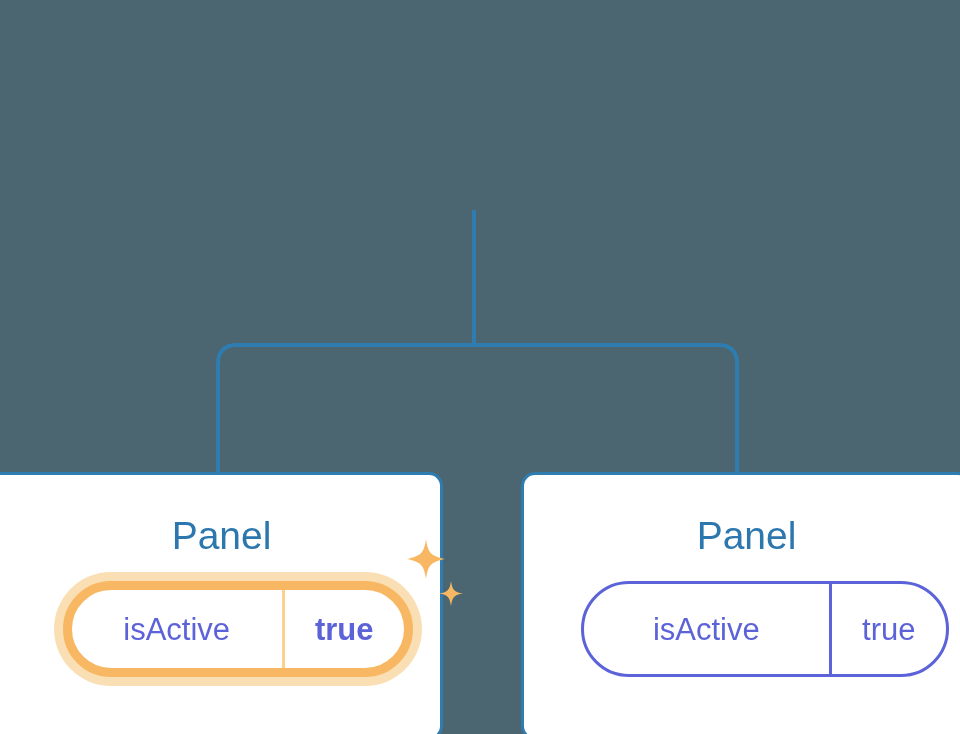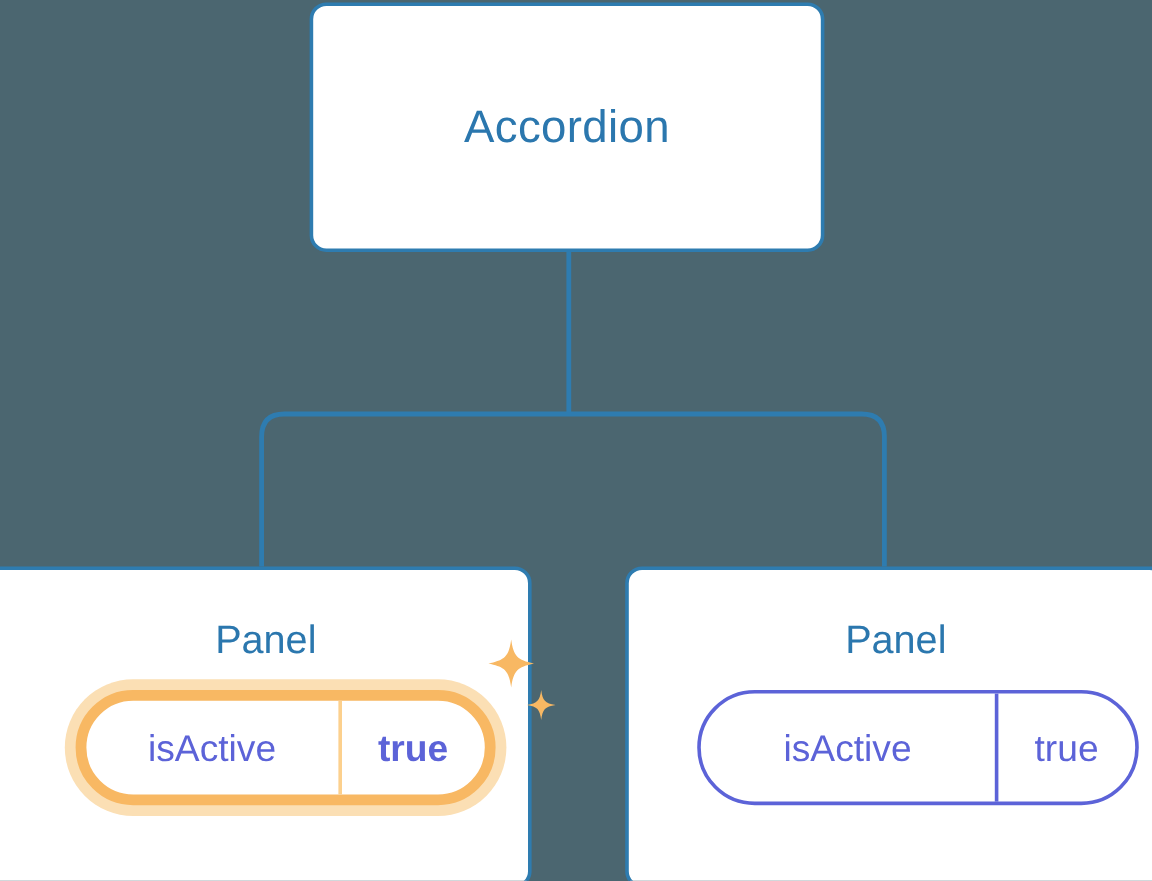--- a/index.html
+++ b/index.html
@@ -65,21 +65,21 @@
   .node-panel-left {
     left: -14px;
     width: 457px;
   }
   .node-panel-right {
     left: 521px;
     width: 451px;
   }
   .node-title-panel {
     color: #2b77ae;
-    font-size: 33px;
+    font-size: 39px;
     font-weight: 400;
     line-height: 1;
     margin-top: 41px;
   }
   .node-panel-left .node-title-panel { margin-left: 14px; }
 
   
   .pill-wrap {
     position: relative;
     margin-top: 26px;
@@ -150,23 +150,20 @@
 
 <div class="stage">
 
   <svg class="connectors" viewBox="0 0 960 734" xmlns="http://www.w3.org/2000/svg">
 
     <path d="M 474 210 L 474 345" fill="none" stroke="#2e7cb0" stroke-width="4"></path>
 
     <path d="M 218 472 L 218 364 Q 218 345 237 345 L 718 345 Q 737 345 737 364 L 737 472" fill="none" stroke="#2e7cb0" stroke-width="4"></path>
   </svg>
 
-  <div class="node node-root">
-    <span class="node-title-root">Accordion</span>
-  </div>
 
   <div class="node node-panel node-panel-left">
     <span class="node-title-panel">Panel</span>
 
     <div class="pill-wrap">
       <div class="pill pill-highlight">
         <span class="pill-cell pill-key">isActive</span>
         <span class="pill-cell pill-val">true</span>
       </div>
 

